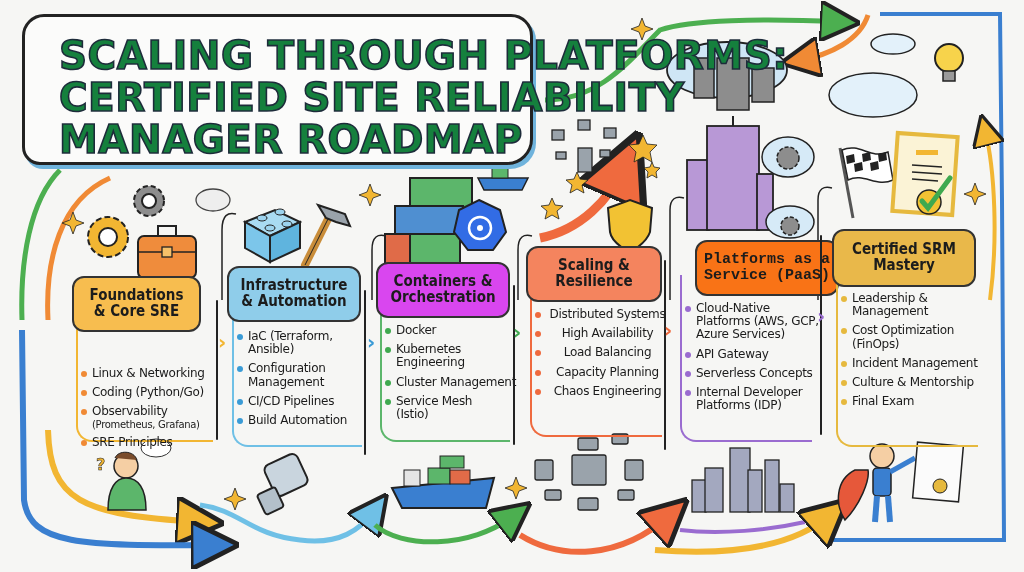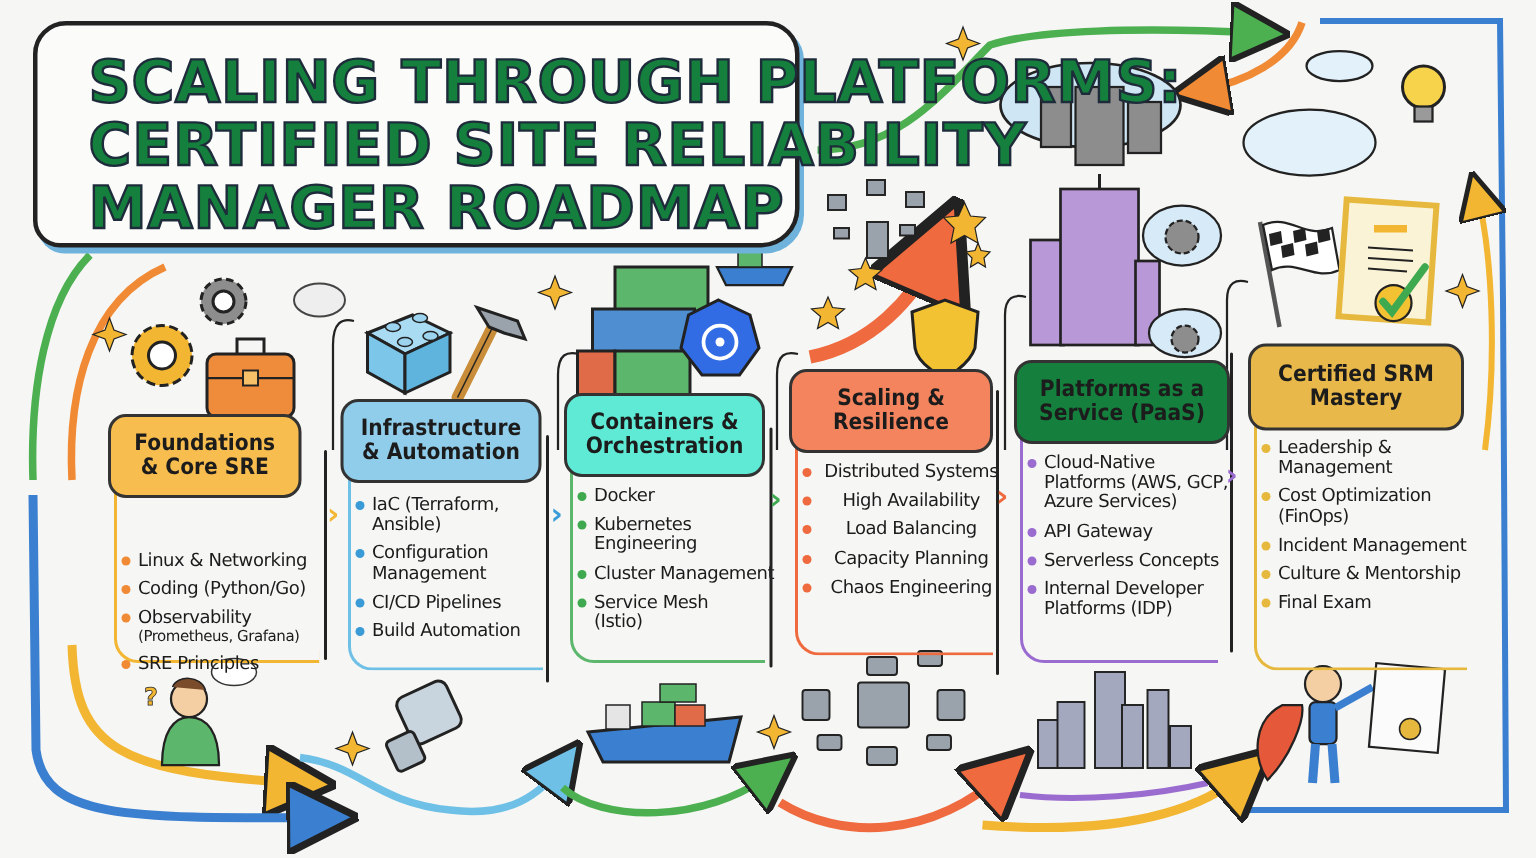--- a/index.html
+++ b/index.html
@@ -278,21 +278,21 @@
       <li><span class="dot" style="background:#3a9bd6"></span><span>Configuration</span><br><span>Management</span></li>
       <li><span class="dot" style="background:#3a9bd6"></span><span>CI/CD Pipelines</span></li>
       <li><span class="dot" style="background:#3a9bd6"></span><span>Build Automation</span></li>
     </ul>
     <div class="vline" style="left:364px;top:290px;height:165px;"></div>
     <div class="chev" style="left:367px;top:330px;color:#3a9bd6;">›</div>
   </div>
 
   <div class="card">
     <div class="card-body" style="left:380px;top:290px;width:128px;height:150px;border-color:#5cb66b;"></div>
-    <div class="card-head" style="left:376px;top:262px;width:130px;height:52px;background:#5eead4;font-size:15px;justify-content:center;">
+    <div class="card-head" style="left:376px;top:262px;width:130px;height:52px;background:#d946ef;font-size:15px;justify-content:center;">
       <span>Containers &amp;</span>
       <span>Orchestration</span>
     </div>
     <ul class="items" style="left:384px;top:324px;width:135px;">
       <li><span class="dot" style="background:#3fa94f"></span><span>Docker</span></li>
       <li><span class="dot" style="background:#3fa94f"></span><span>Kubernetes</span><br><span>Engineering</span></li>
       <li><span class="dot" style="background:#3fa94f"></span><span>Cluster Management</span></li>
       <li><span class="dot" style="background:#3fa94f"></span><span>Service Mesh</span><br><span>(Istio)</span></li>
     </ul>
     <div class="vline" style="left:513px;top:285px;height:160px;"></div>
@@ -311,21 +311,21 @@
       <li><span class="dot" style="background:#ef6a3e"></span><span>Load Balancing</span></li>
       <li><span class="dot" style="background:#ef6a3e"></span><span>Capacity Planning</span></li>
       <li><span class="dot" style="background:#ef6a3e"></span><span>Chaos Engineering</span></li>
     </ul>
     <div class="vline" style="left:664px;top:260px;height:190px;"></div>
     <div class="chev" style="left:664px;top:318px;color:#ef6a3e;">›</div>
   </div>
 
   <div class="card">
     <div class="card-body" style="left:680px;top:275px;width:130px;height:165px;border-color:#9a6cd0;"></div>
-    <div class="card-head" style="left:676px;top:240px;width:140px;height:52px;background:#15803d;font-size:15px;">
+    <div class="card-head" style="left:695px;top:240px;width:140px;height:52px;background:#f97316;font-size:15px;font-family:Liberation Mono, monospace;">
       <span>Platforms as a</span>
       <span>Service (PaaS)</span>
     </div>
     <ul class="items" style="left:684px;top:302px;width:140px;">
       <li><span class="dot" style="background:#9a6cd0"></span><span>Cloud-Native</span><br><span>Platforms (AWS, GCP,</span><br><span>Azure Services)</span></li>
       <li><span class="dot" style="background:#9a6cd0"></span><span>API Gateway</span></li>
       <li><span class="dot" style="background:#9a6cd0"></span><span>Serverless Concepts</span></li>
       <li><span class="dot" style="background:#9a6cd0"></span><span>Internal Developer</span><br><span>Platforms (IDP)</span></li>
     </ul>
     <div class="vline" style="left:820px;top:235px;height:200px;"></div>

